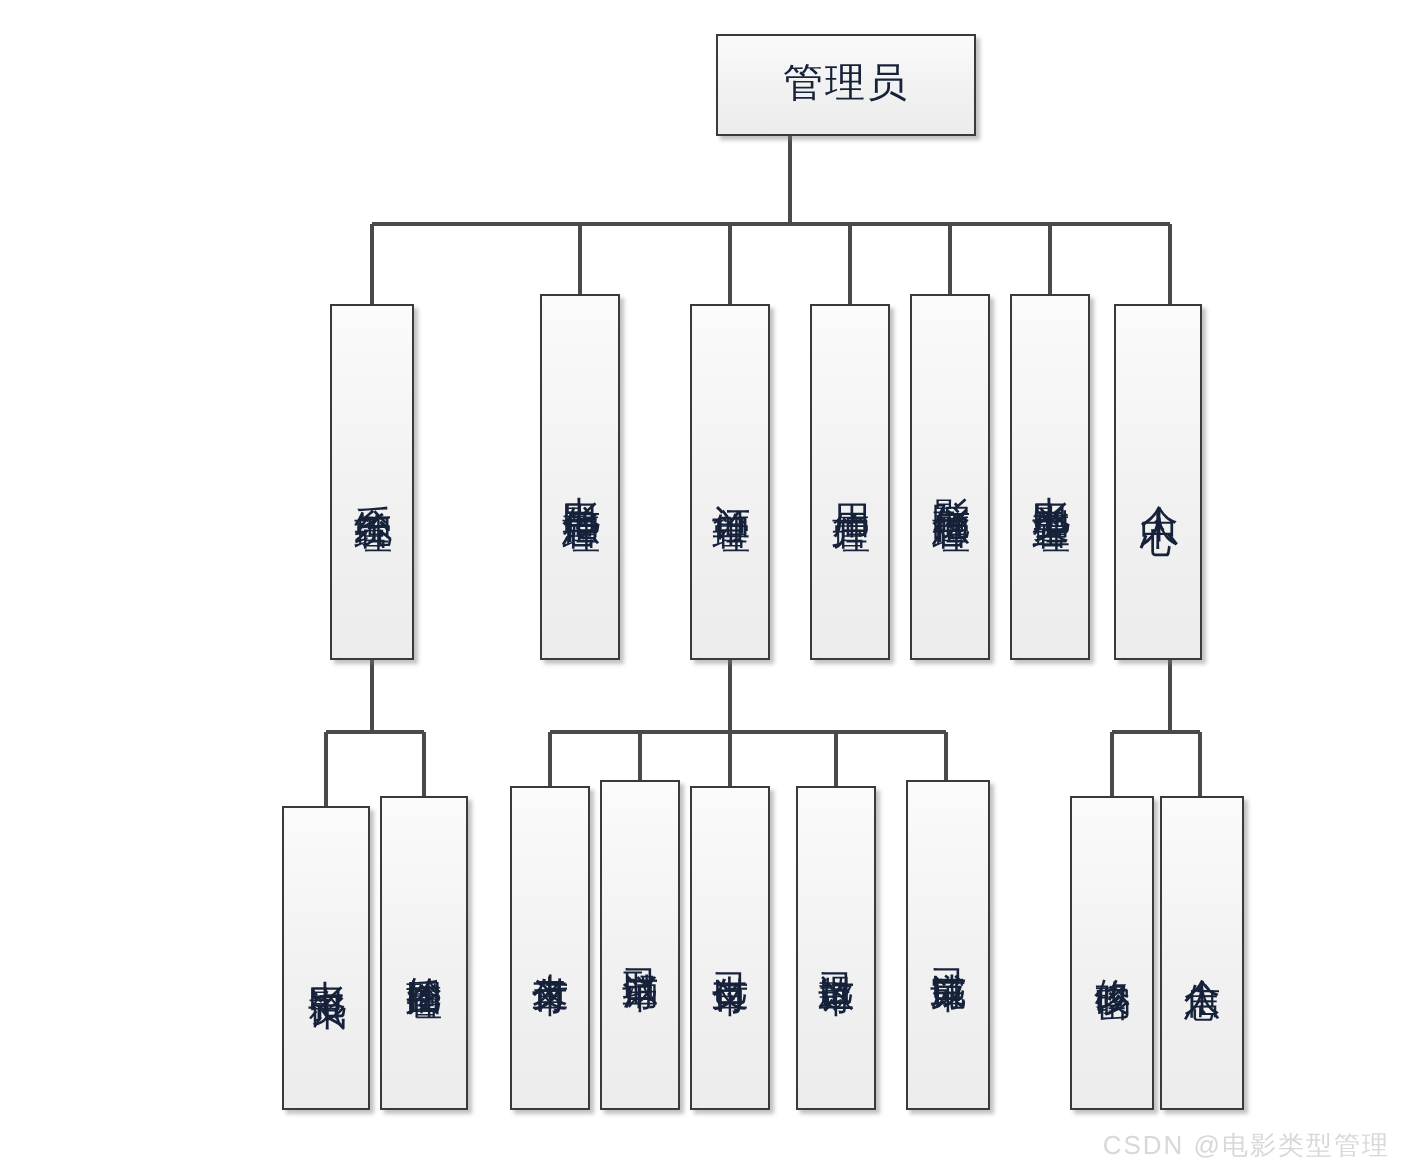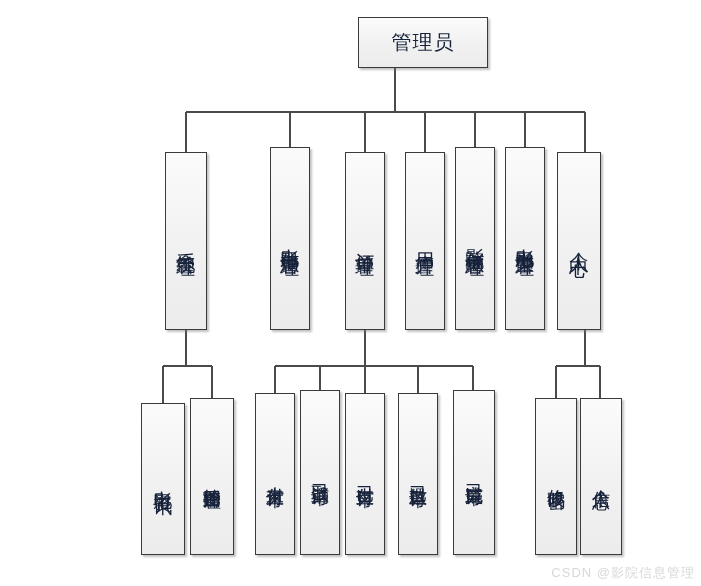--- a/index.html
+++ b/index.html
@@ -184,14 +184,14 @@
   </div>
 
   <div class="node vert small" style="left:535px; top:398px; width:42px; height:157px;">
     <span class="label">修改密码</span>
   </div>
 
   <div class="node vert small" style="left:580px; top:398px; width:42px; height:157px;">
     <span class="label">个人信息</span>
   </div>
 
-  <div class="watermark">CSDN @影院信息管理</div>
+  <div class="watermark">CSDN @电影类型管理</div>
 </div>
 
 </body></html>

